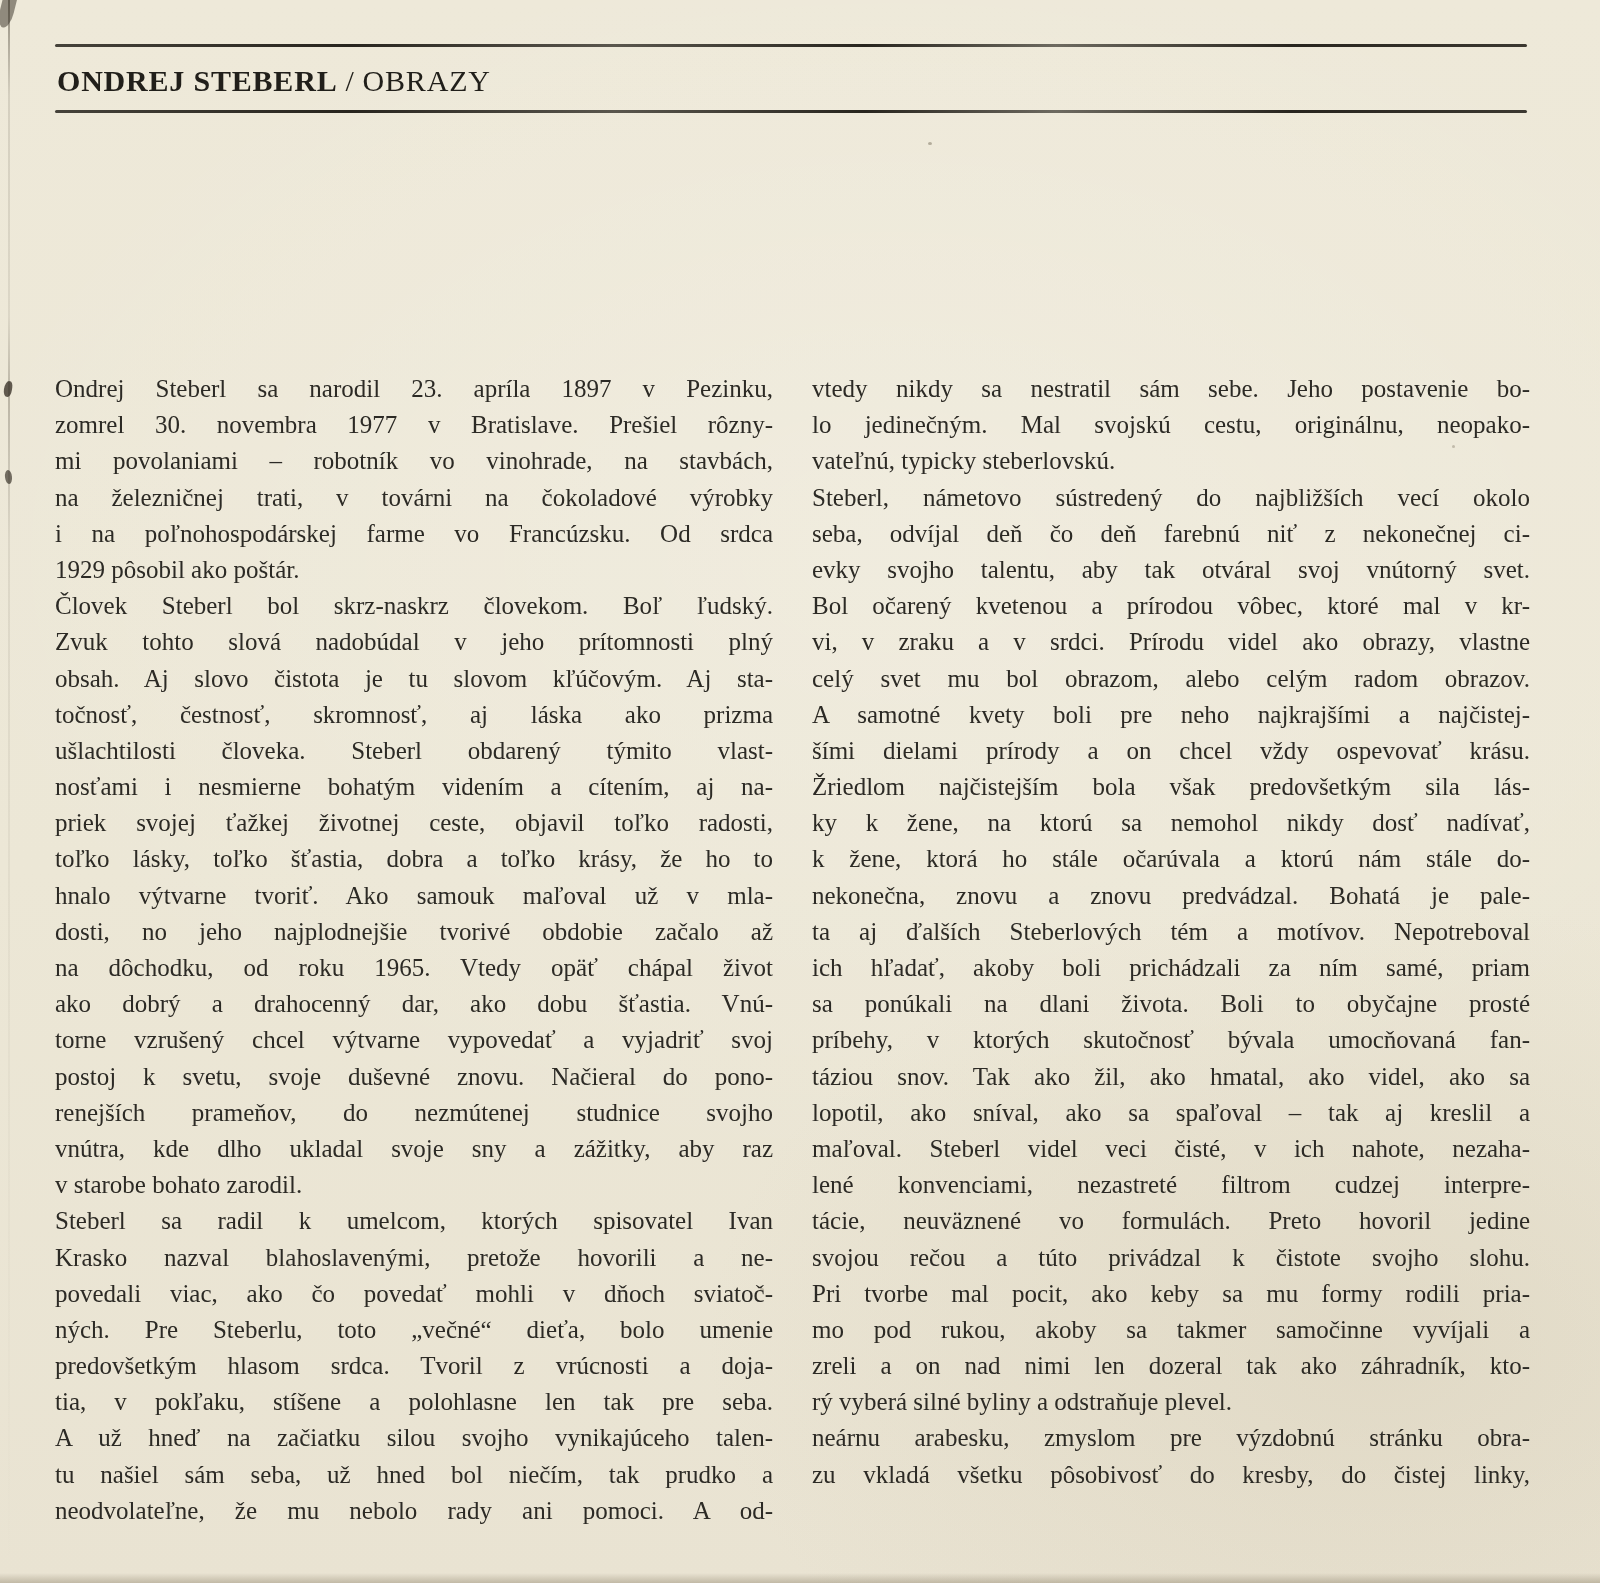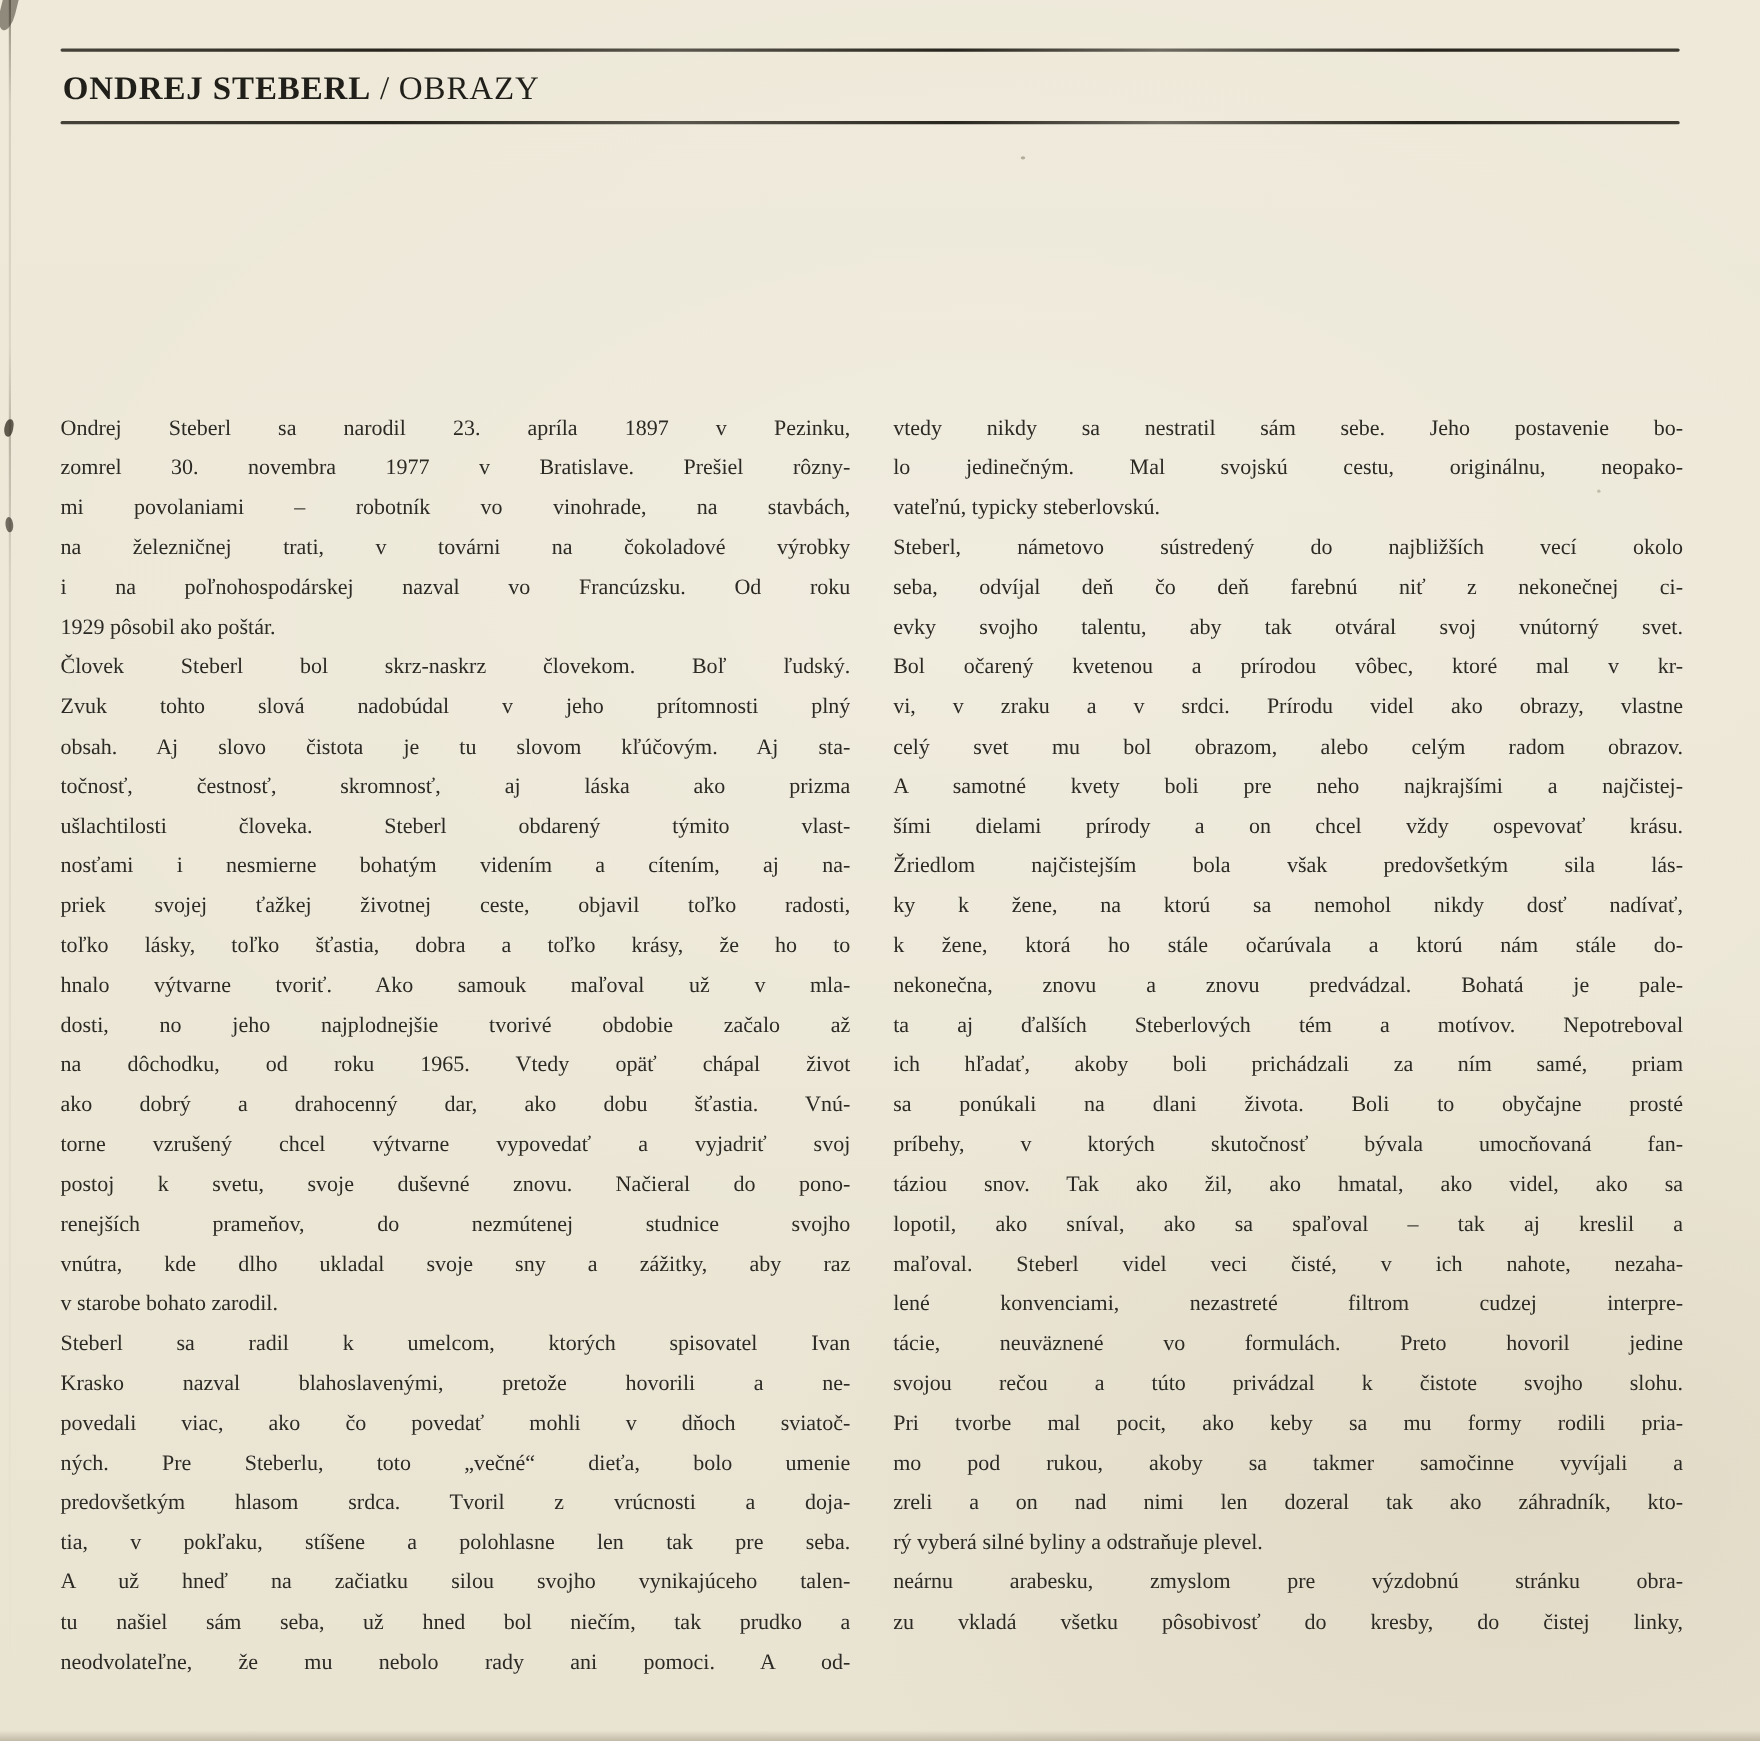--- a/index.html
+++ b/index.html
@@ -95,21 +95,21 @@
   }
   .title .bold { font-weight: bold; }
   .title .sep { font-weight: normal; padding: 0 8px; }
   .title .light { font-weight: normal; }
 
   
   .column {
     position: absolute;
     top: 371px;
     width: 718px;
-    font-size: 20px;
+    font-size: 25px;
     line-height: 36.2px;
     color: #2c2a25;
   }
   .column-left  { left: 55px;  }
   .column-right { left: 812px; }
   .line {
     height: 36.2px;
     overflow: hidden;
     text-align: justify;
     text-align-last: justify;
@@ -137,21 +137,21 @@
 
   <h1 class="title"><span class="bold">ONDREJ STEBERL</span><span class="sep">/</span><span class="light">OBRAZY</span></h1>
 
   <div class="rule rule-bottom"></div>
 
   <div class="column column-left">
       <div class="line">Ondrej Steberl sa narodil 23. apríla 1897 v Pezinku,</div>
       <div class="line">zomrel 30. novembra 1977 v Bratislave. Prešiel rôzny-</div>
       <div class="line">mi povolaniami – robotník vo vinohrade, na stavbách,</div>
       <div class="line">na železničnej trati, v továrni na čokoladové výrobky</div>
-      <div class="line">i na poľnohospodárskej nazval vo Francúzsku. Od roku</div>
+      <div class="line">i na poľnohospodárskej farme vo Francúzsku. Od srdca</div>
       <div class="line para-end">1929 pôsobil ako poštár.</div>
       <div class="line">Človek Steberl bol skrz-naskrz človekom. Boľ ľudský.</div>
       <div class="line">Zvuk tohto slová nadobúdal v jeho prítomnosti plný</div>
       <div class="line">obsah. Aj slovo čistota je tu slovom kľúčovým. Aj sta-</div>
       <div class="line">točnosť, čestnosť, skromnosť, aj láska ako prizma</div>
       <div class="line">ušlachtilosti človeka. Steberl obdarený týmito vlast-</div>
       <div class="line">nosťami i nesmierne bohatým videním a cítením, aj na-</div>
       <div class="line">priek svojej ťažkej životnej ceste, objavil toľko radosti,</div>
       <div class="line">toľko lásky, toľko šťastia, dobra a toľko krásy, že ho to</div>
       <div class="line">hnalo výtvarne tvoriť. Ako samouk maľoval už v mla-</div>

